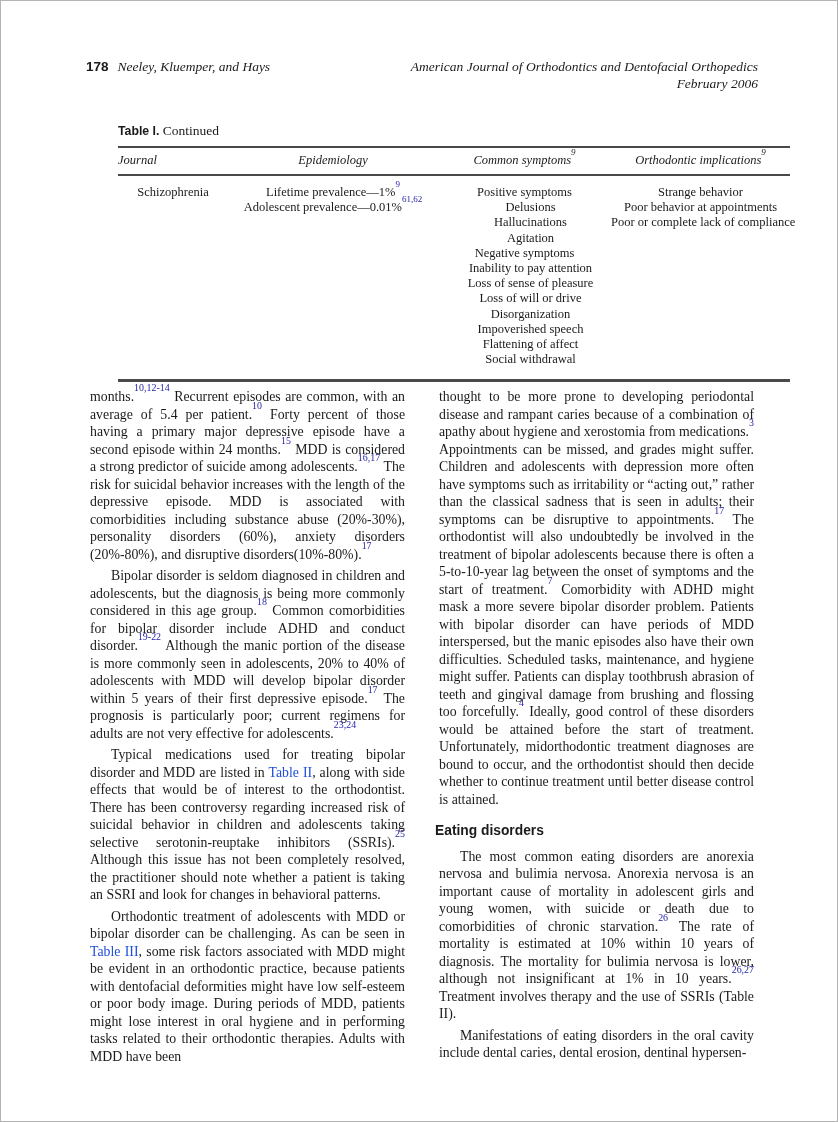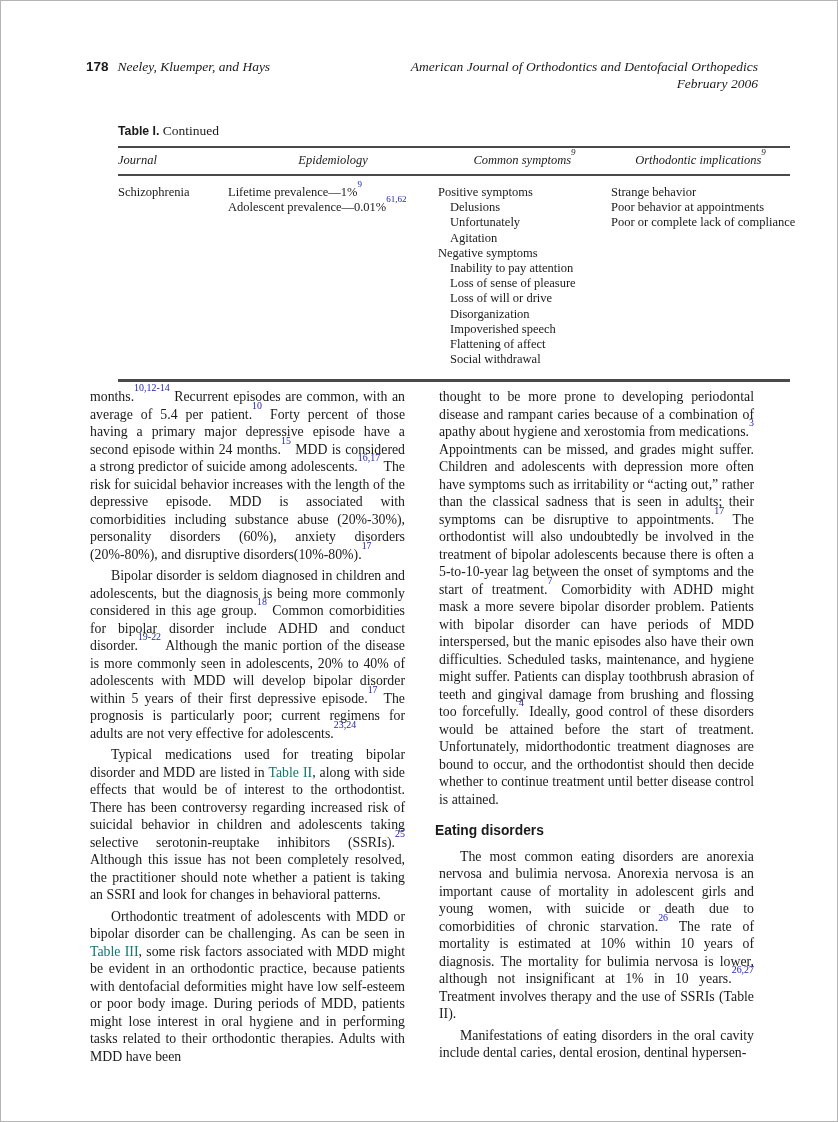--- a/index.html
+++ b/index.html
@@ -14,33 +14,33 @@
   .hdr-left{white-space:nowrap;}
   .pgnum{font-family:"Liberation Sans",sans-serif;font-weight:bold;font-size:13.5px;margin-right:9px;font-style:normal;}
   .authors{font-style:italic;}
   .hdr-right{text-align:right;font-style:italic;}
   
   .table-section{position:absolute;left:85px;top:122px;width:672px;margin-left:32px;}
   .caption{font-size:13.5px;margin-bottom:7px;}
   .cap-label{font-family:"Liberation Sans",sans-serif;font-weight:bold;font-size:12.3px;}
   .tbl{border-top:2px solid #4a4a4a;}
   .thead{display:flex;border-bottom:2px solid #4a4a4a;font-style:italic;font-size:12.5px;padding:5px 0 6px 0;}
-  .tbody{display:flex;padding:9px 0 12px 0;border-bottom:3px solid #4a4a4a;font-size:12.5px;line-height:15.2px;}
+  .tbody{display:flex;padding:9px 0 12px 0;border-bottom:3px solid #4a4a4a;font-size:12.5px;line-height:15.2px;text-align:center;}
   .c1{width:110px;}
   .c2{width:210px;}
   .c3{width:173px;}
   .c4{width:179px;}
   .th{text-align:center;}
   .th.c1{text-align:left;}
   .tline{white-space:nowrap;}
   .tline.ind1{padding-left:12px;}
   
   .ref{font-size:0.72em;line-height:0;position:relative;top:-0.42em;color:#2323aa;}
   .th .ref{color:#1a1a1a;font-style:italic;}
-  .xref{color:#0f766e;}
+  .xref{color:#1d4ed8;}
   
   .columns{position:absolute;left:85px;top:383px;width:672px;}
   .col{position:absolute;top:0;width:323px;text-align:justify;font-size:13.8px;line-height:17.5px;}
   .col-left{left:0;}
   .col-right{left:349px;}
   .para{margin:4px;}
   .para.ind{text-indent:21px;}
   .subhead{font-family:"Liberation Sans",sans-serif;font-weight:bold;font-size:13.8px;margin:14px 0 8px 0;text-align:left;}
 </style>
 </head>
@@ -72,21 +72,21 @@
       </div>
       <div class="tbody">
         <div class="td c1">Schizophrenia</div>
         <div class="td c2">
             <div class="tline">Lifetime prevalence—1%<sup class="ref">9</sup></div>
             <div class="tline">Adolescent prevalence—0.01%<sup class="ref">61,62</sup></div>
           </div>
         <div class="td c3">
             <div class="tline ind0">Positive symptoms</div>
             <div class="tline ind1">Delusions</div>
-            <div class="tline ind1">Unfortunately</div>
+            <div class="tline ind1">Hallucinations</div>
             <div class="tline ind1">Agitation</div>
             <div class="tline ind0">Negative symptoms</div>
             <div class="tline ind1">Inability to pay attention</div>
             <div class="tline ind1">Loss of sense of pleasure</div>
             <div class="tline ind1">Loss of will or drive</div>
             <div class="tline ind1">Disorganization</div>
             <div class="tline ind1">Impoverished speech</div>
             <div class="tline ind1">Flattening of affect</div>
             <div class="tline ind1">Social withdrawal</div>
           </div>

